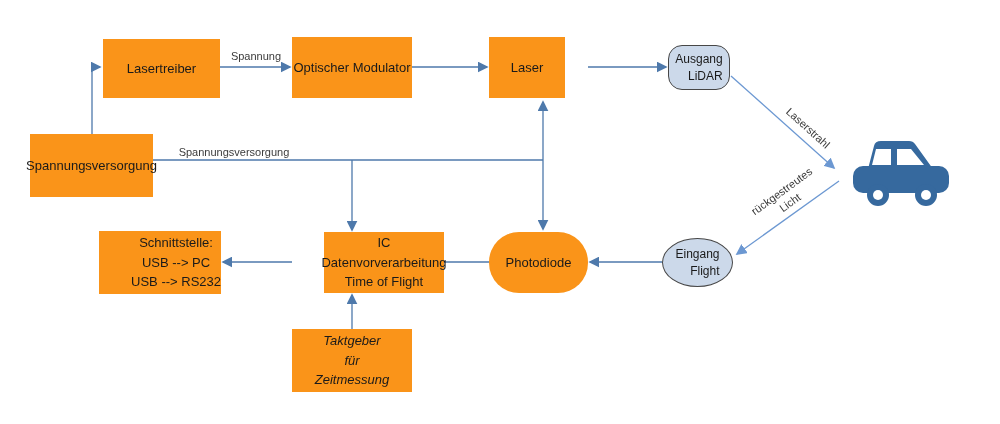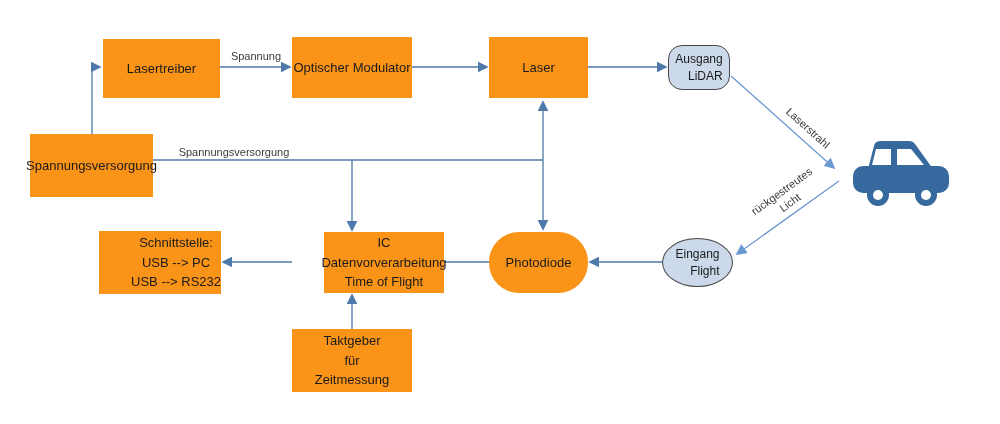--- a/index.html
+++ b/index.html
@@ -70,21 +70,21 @@
   </svg>
 
   <div class="node" style="left:103px;top:39px;width:117px;height:59px;">
     <span>Lasertreiber</span>
   </div>
 
   <div class="node" style="left:292px;top:37px;width:120px;height:61px;text-align:center;">
     <span>Optischer Modulator</span>
   </div>
 
-  <div class="node" style="left:489px;top:37px;width:99px;height:61px;">
+  <div class="node" style="left:489px;top:37px;width:76px;height:61px;">
     <span>Laser</span>
   </div>
 
   <div class="node" style="left:30px;top:134px;width:123px;height:63px;">
     <span>Spannungsversorgung</span>
   </div>
 
   <div class="node" style="left:99px;top:231px;width:122px;height:63px;justify-content:flex-end;">
     <span>Schnittstelle:
 USB --&gt; PC
@@ -94,21 +94,21 @@
   <div class="node" style="left:292px;top:232px;width:120px;height:61px;margin-left:32px;">
     <span>IC
 Datenvorverarbeitung
 Time of Flight</span>
   </div>
 
   <div class="node" style="left:489px;top:232px;width:99px;height:61px;border-radius:30px;">
     <span>Photodiode</span>
   </div>
 
-  <div class="node" style="left:292px;top:329px;width:120px;height:63px;">
+  <div class="node" style="left:292px;top:329px;width:120px;height:63px;font-style:italic;">
     <span>Taktgeber
 für
 Zeitmessung</span>
   </div>
 
   <div class="node terminal r-squircle" style="left:668px;top:45px;width:62px;height:45px;">
     <span>Ausgang
 LiDAR</span>
   </div>
 

